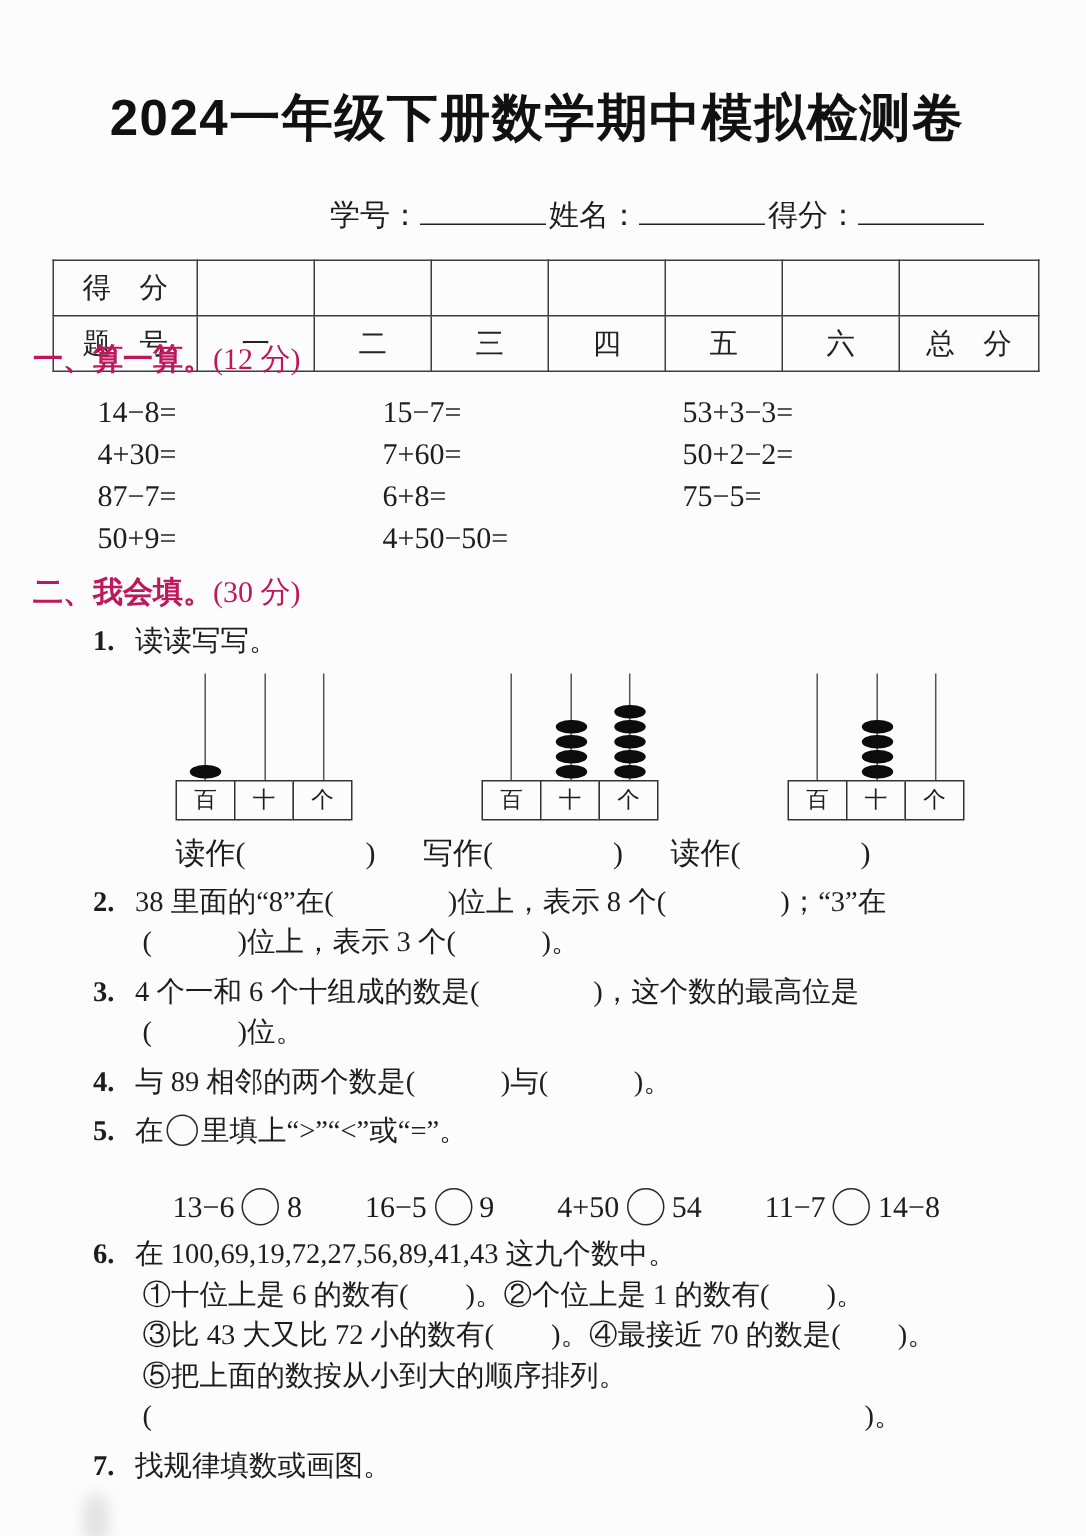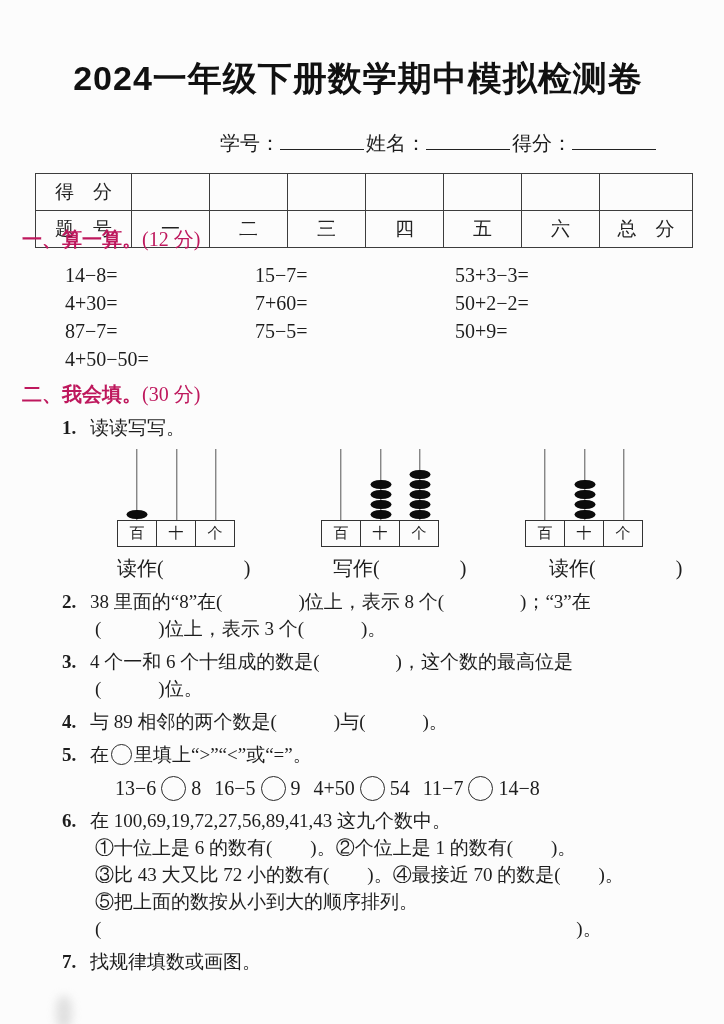--- a/index.html
+++ b/index.html
@@ -82,31 +82,31 @@
     display:flex; align-items:center; justify-content:center;
     font-size:15px; background:#fcfcfc;
   }
   .abacus-cell:first-child { margin-left:0; }
   .rod { position:absolute; top:0; width:1.4px; height:71px; background:#555; transform:translateX(-50%); }
   .bead {
     position:absolute; width:21px; height:9.5px;
     background:#0c0c0c; border-radius:50%;
     transform:translateX(-50%);
   }
-  .abacus-labels { display:flex; gap:97px; margin:8px 0 0 95px; font-size:20px; }
+  .abacus-labels { display:flex; gap:46px; margin:8px 0 0 95px; font-size:20px; }
   .abacus-labels span { width:119px; white-space:nowrap; }
 
   .circle {
     display:inline-block; width:25px; height:25px;
     border:1.6px solid #2a2a2a; border-radius:50%;
     vertical-align:-6px; margin:0 5px;
     background:transparent;
   }
   .circle.small { width:21px; height:21px; vertical-align:-4px; margin:0 2px; }
-  .cmp-row { display:flex; gap:13px; margin:8px 0 0 93px; font-size:20px; align-items:center; white-space:nowrap; }
+  .cmp-row { display:flex; gap:42px; margin:24px 0 0 93px; font-size:20px; align-items:center; white-space:nowrap; }
 
   .smudge {
     position:absolute; left:56px; bottom:-6px;
     width:16px; height:34px; background:#bdbdbd;
     filter:blur(5px); opacity:.45; border-radius:40%;
   }
 </style>
 </head>
 <body>
 
@@ -159,20 +159,21 @@
   </div>
 
   <div class="calc-grid">
     <span>14−8=</span>
     <span>15−7=</span>
     <span>53+3−3=</span>
     <span>4+30=</span>
     <span>7+60=</span>
     <span>50+2−2=</span>
     <span>87−7=</span>
+    <span>6+8=</span>
     <span>75−5=</span>
     <span>50+9=</span>
     <span>4+50−50=</span>
   </div>
 
   <div class="sec-heading second">
     <span>二、我会填。</span><span class="pts">(30 分)</span>
   </div>
 
   <div class="q">

